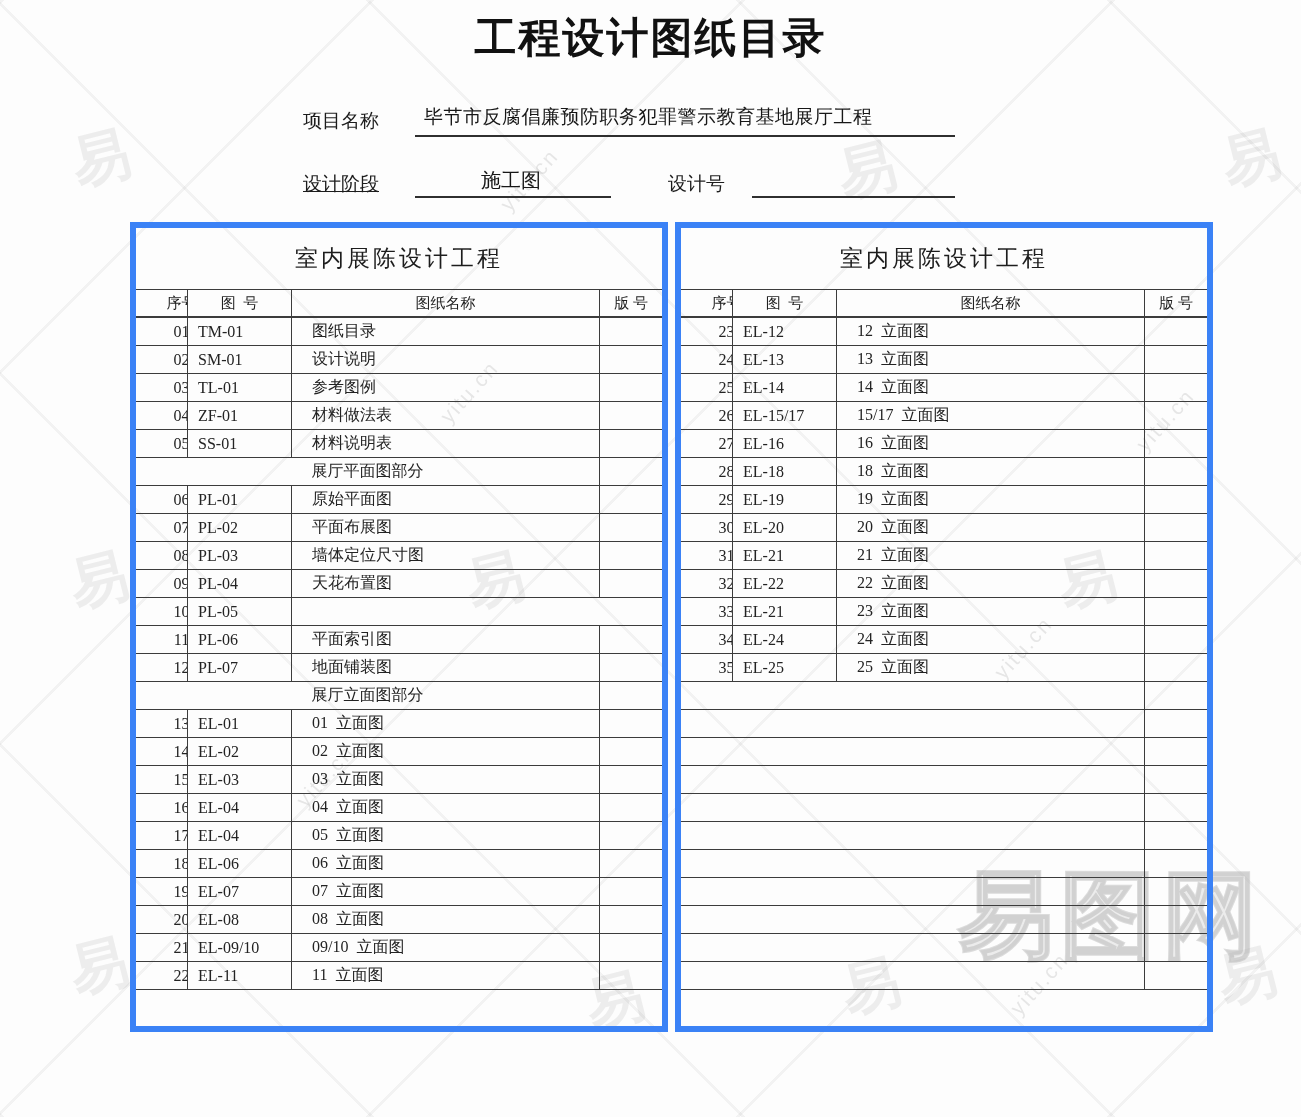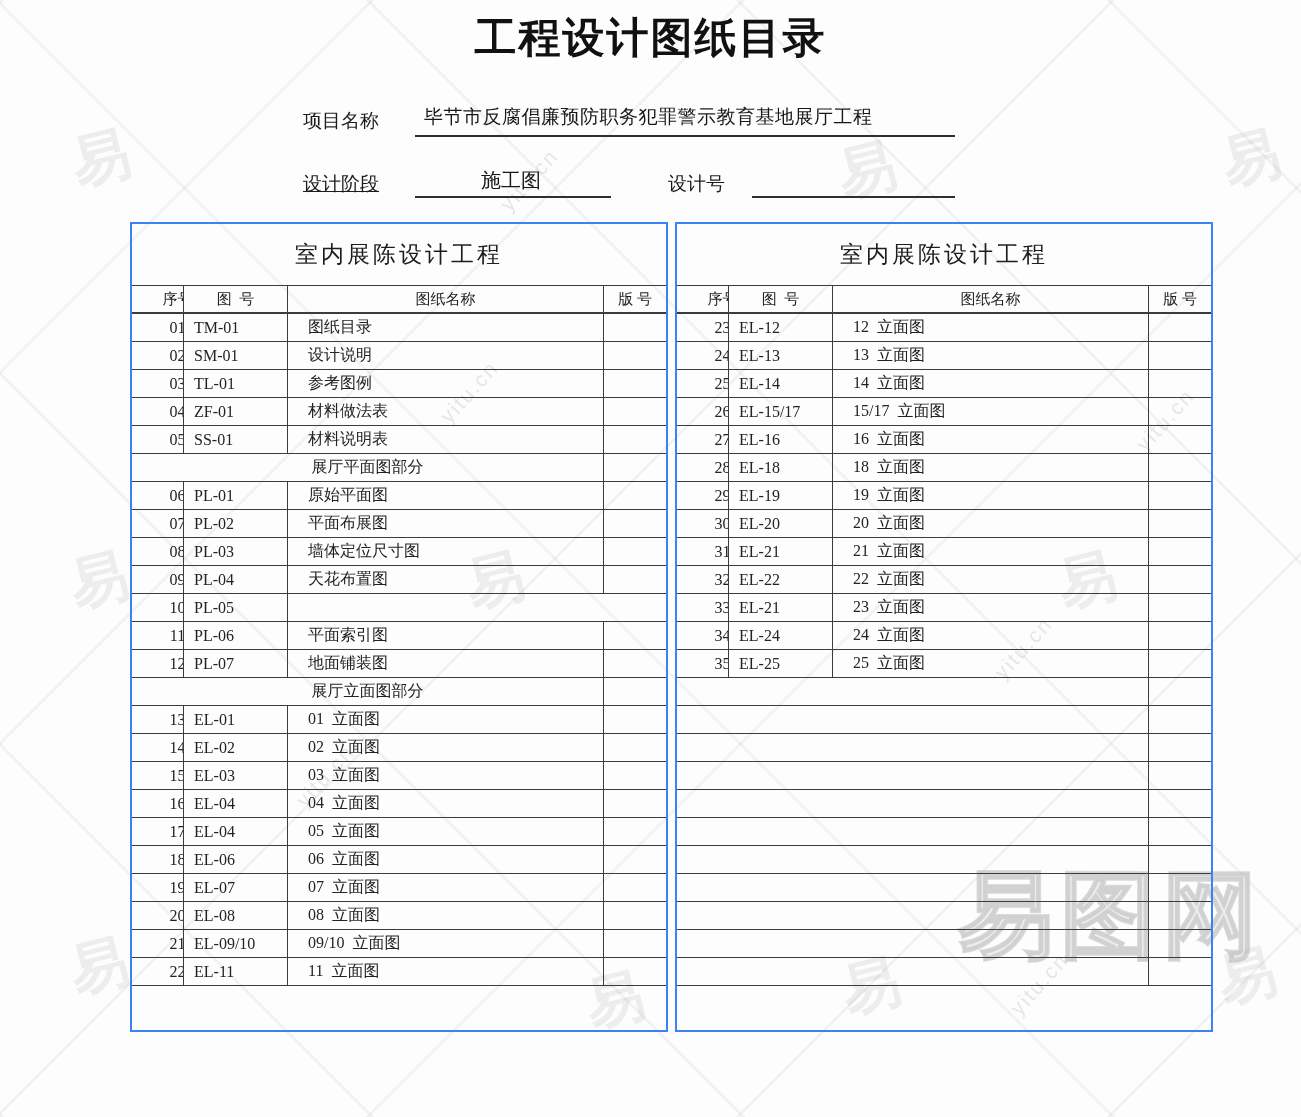--- a/index.html
+++ b/index.html
@@ -46,21 +46,21 @@
   #val-project{left:424px; top:104px; letter-spacing:0.5px;}
   #line-project{left:415px; top:135px; width:540px;}
   #lbl-stage{left:303px; top:171px;text-decoration:underline;}
   #val-stage{left:481px; top:167px; font-size:20px;}
   #line-stage{left:415px; top:196px; width:196px;}
   #lbl-designno{left:668px; top:171px;}
   #line-designno{left:752px; top:196px; width:203px;}
   
   .sheet{
     position:absolute; top:222px; width:538px; height:810px;
-    border:2px solid #3b82f6; box-sizing:border-box;
+    border:6px solid #3b82f6; box-sizing:border-box;
     display:flex; flex-direction:column; z-index:2; background:transparent;
   }
   #table-0{left:130px;}
   #table-1{left:675px;}
   .tbl-title{
     height:62px; box-sizing:border-box; border-bottom:1px solid #3c3c3c;
     display:flex; align-items:center; justify-content:center;
     font-size:23px; letter-spacing:3px; color:#1d1d1d;
   }
   .trow{display:flex; height:28px; box-sizing:border-box; border-bottom:1px solid #3c3c3c;}

